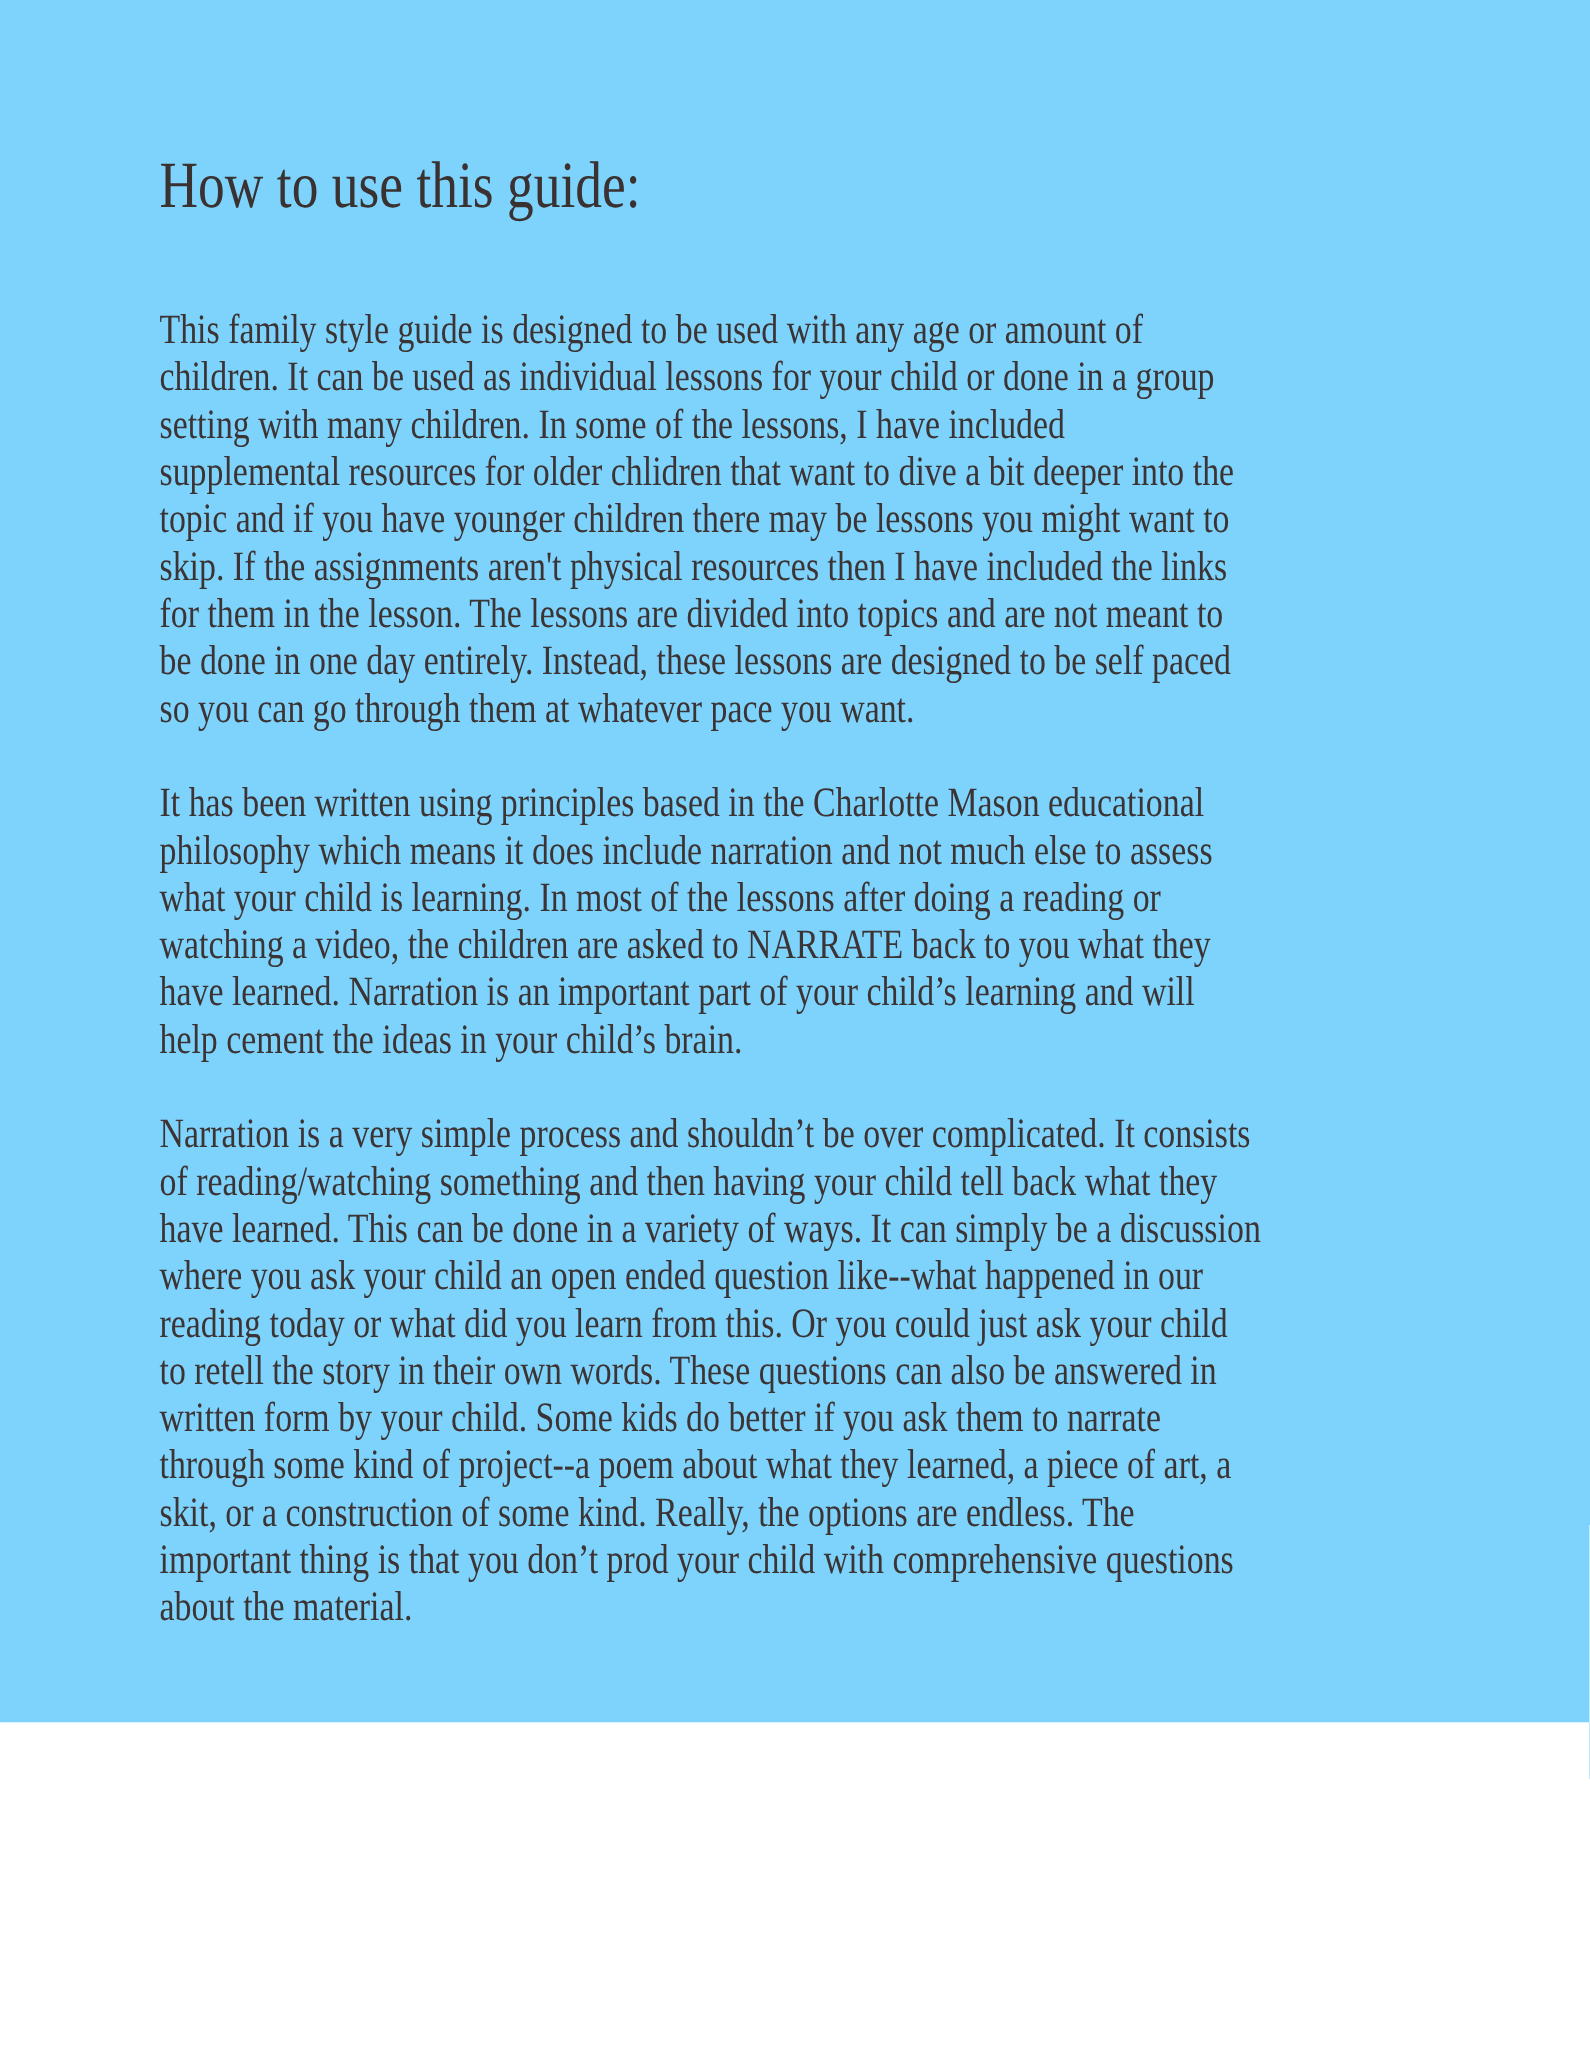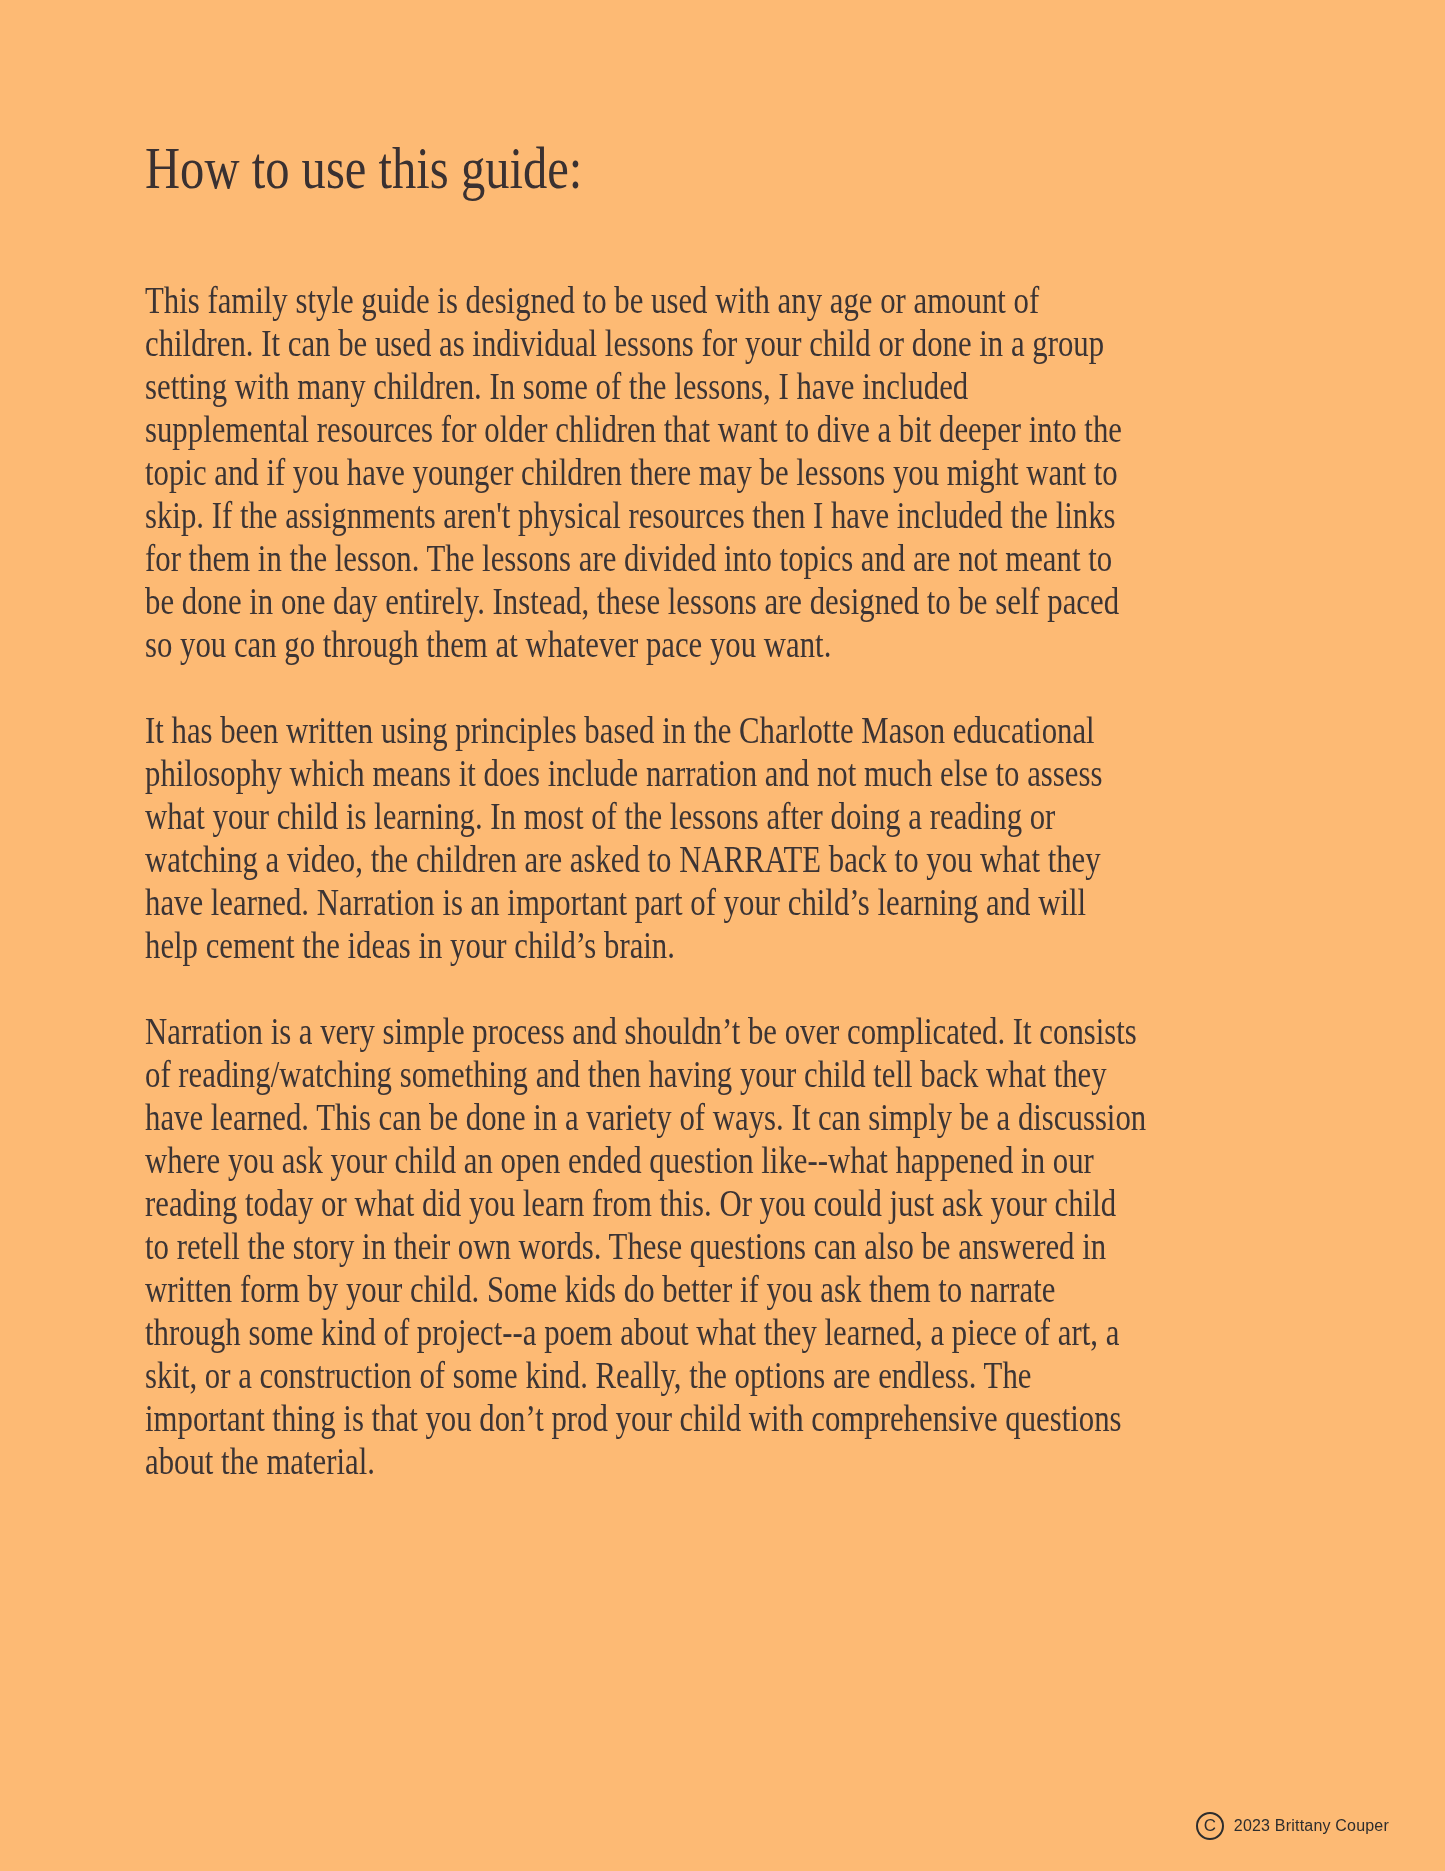--- a/index.html
+++ b/index.html
@@ -3,22 +3,22 @@
 <meta charset="utf-8">
 <style>
   html, body {
     margin: 0;
     padding: 0;
     background: #ffffff;
   }
   .page {
     position: relative;
     width: 1445px;
-    height: 1871px;
-    background: #fdba74;
+    height: 1566px;
+    background: #7dd3fc;
     overflow: hidden;
     font-family: "Liberation Serif", "DejaVu Serif", serif;
   }
   .content {
     position: absolute;
     left: 145px;
     top: 134px;
     width: 1580px; 
   }
   .page-title {

